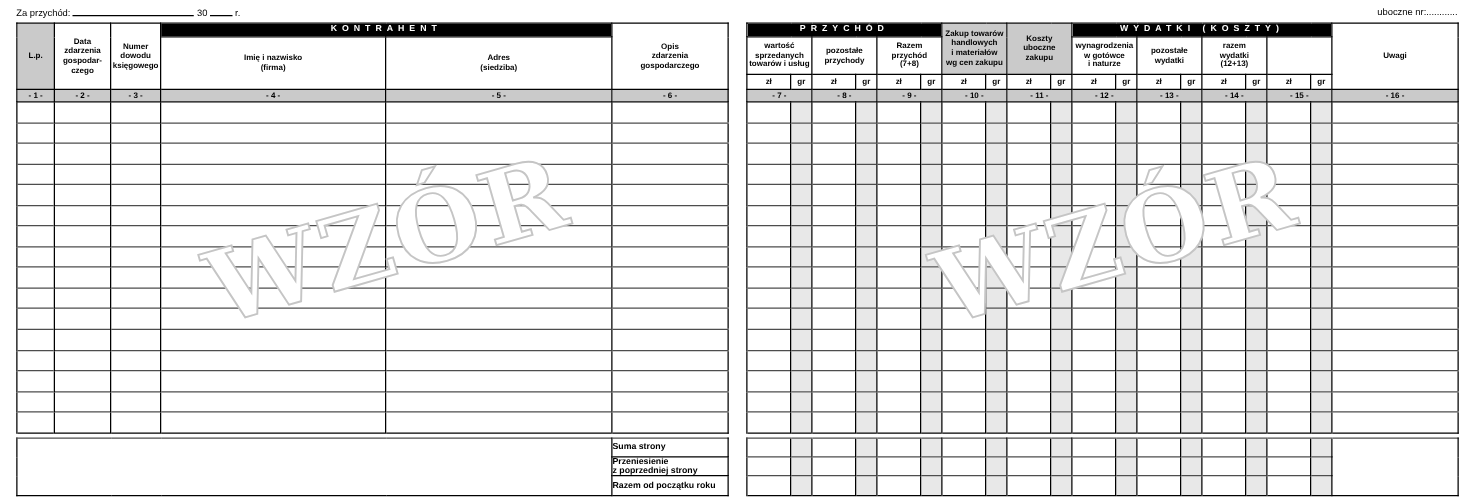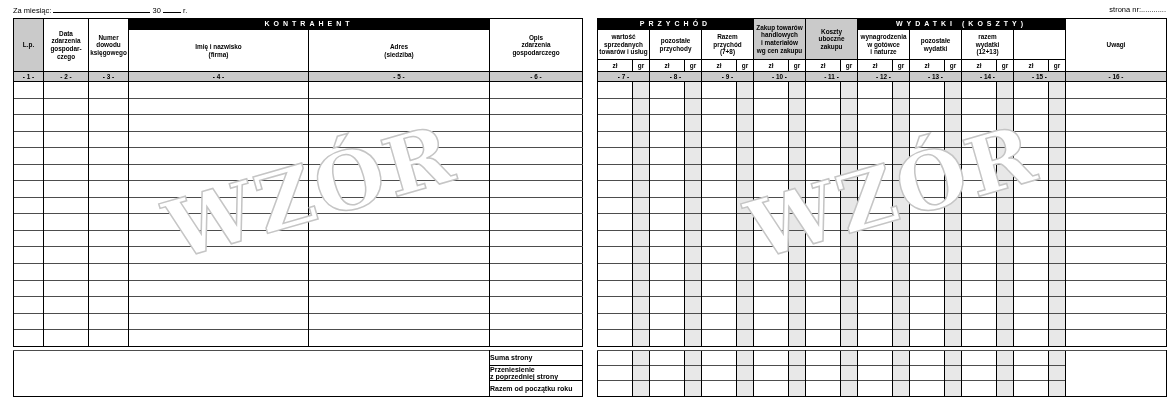--- a/index.html
+++ b/index.html
@@ -49,27 +49,27 @@
         -webkit-text-stroke: 1.5px #c5c5c5; transform: rotate(-16deg); pointer-events: none; }
   .wm.l { left: 162px; }
   .wm.r { left: 744px; }
 </style>
 </head>
 <body>
 
 <div class="sheet">
 
   <div class="topline">
-    <span>Za miesiąc:</span>
+    <span>Za przychód:</span>
     <span class="dl" style="width:97px"></span>
     <span>30</span>
     <span class="dl" style="width:18px"></span>
     <span>r.</span>
   </div>
-  <div class="stronanr">strona nr:............</div>
+  <div class="stronanr">uboczne nr:............</div>
 
   <div class="twrap l">
     <table class="f main">
       <colgroup>
         <col style="width:30px">
           <col style="width:45px">
           <col style="width:40px">
         <col style="width:180px">
           <col style="width:181px">
           <col style="width:93px">

